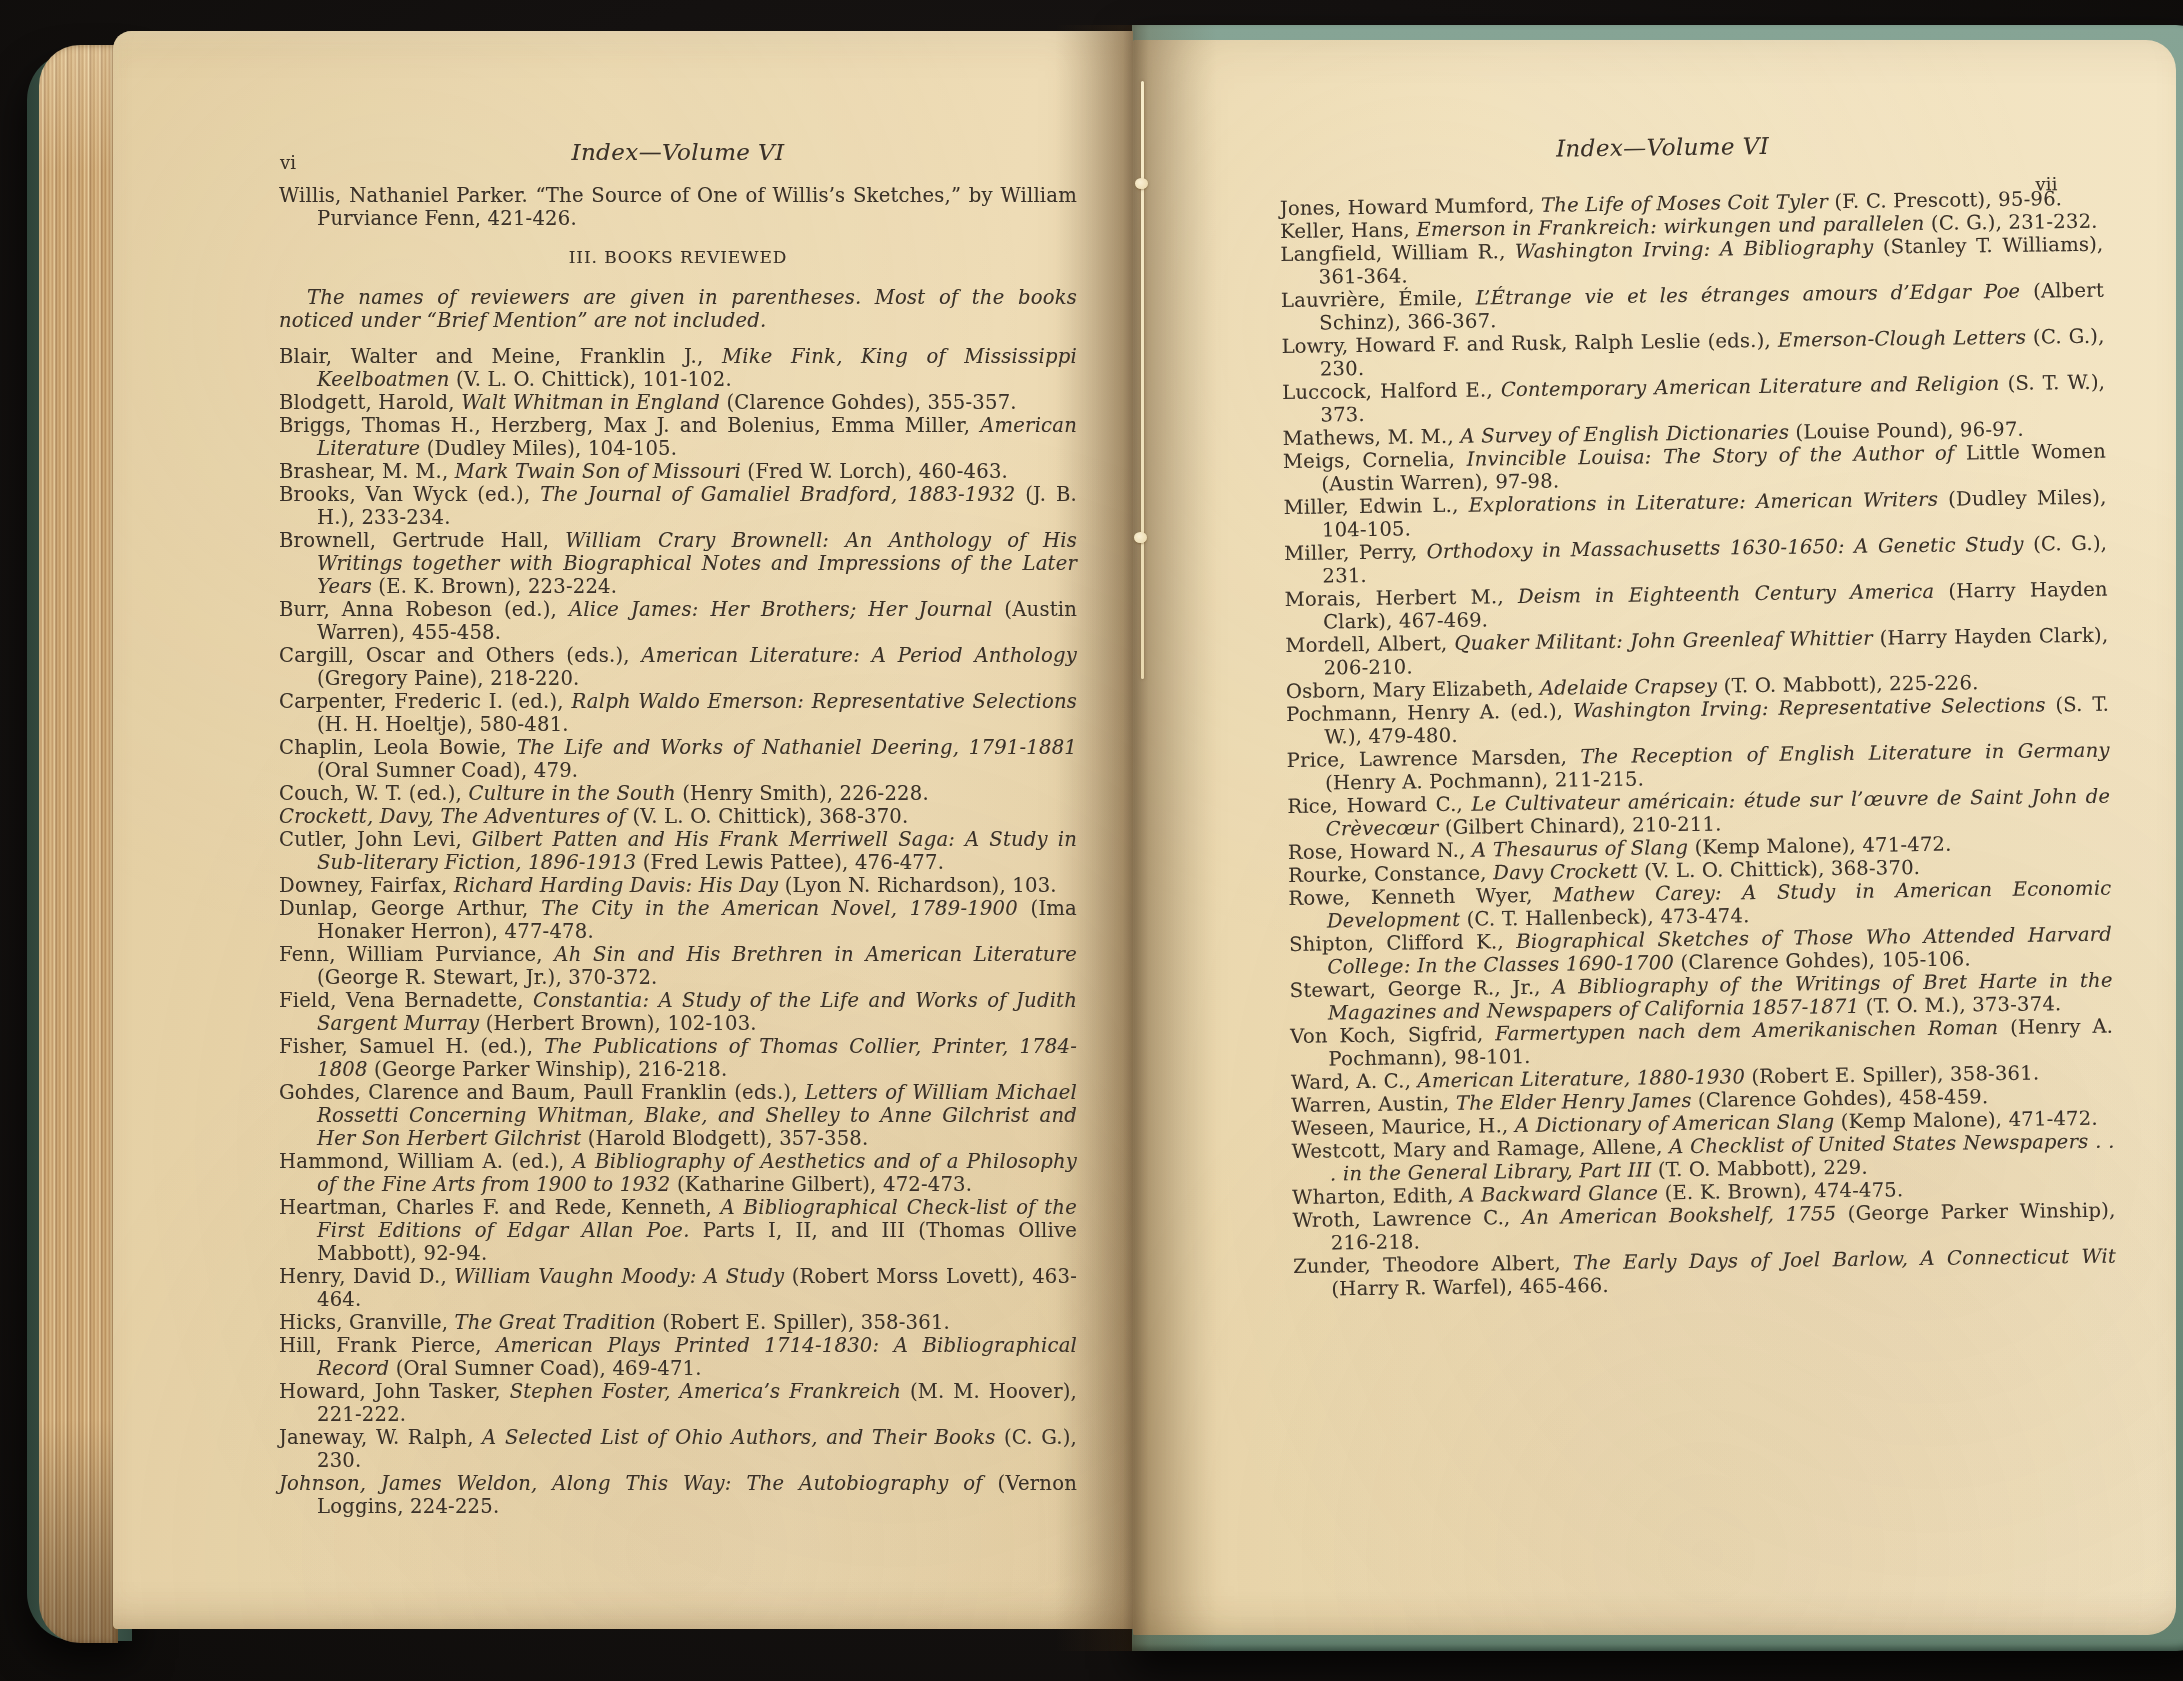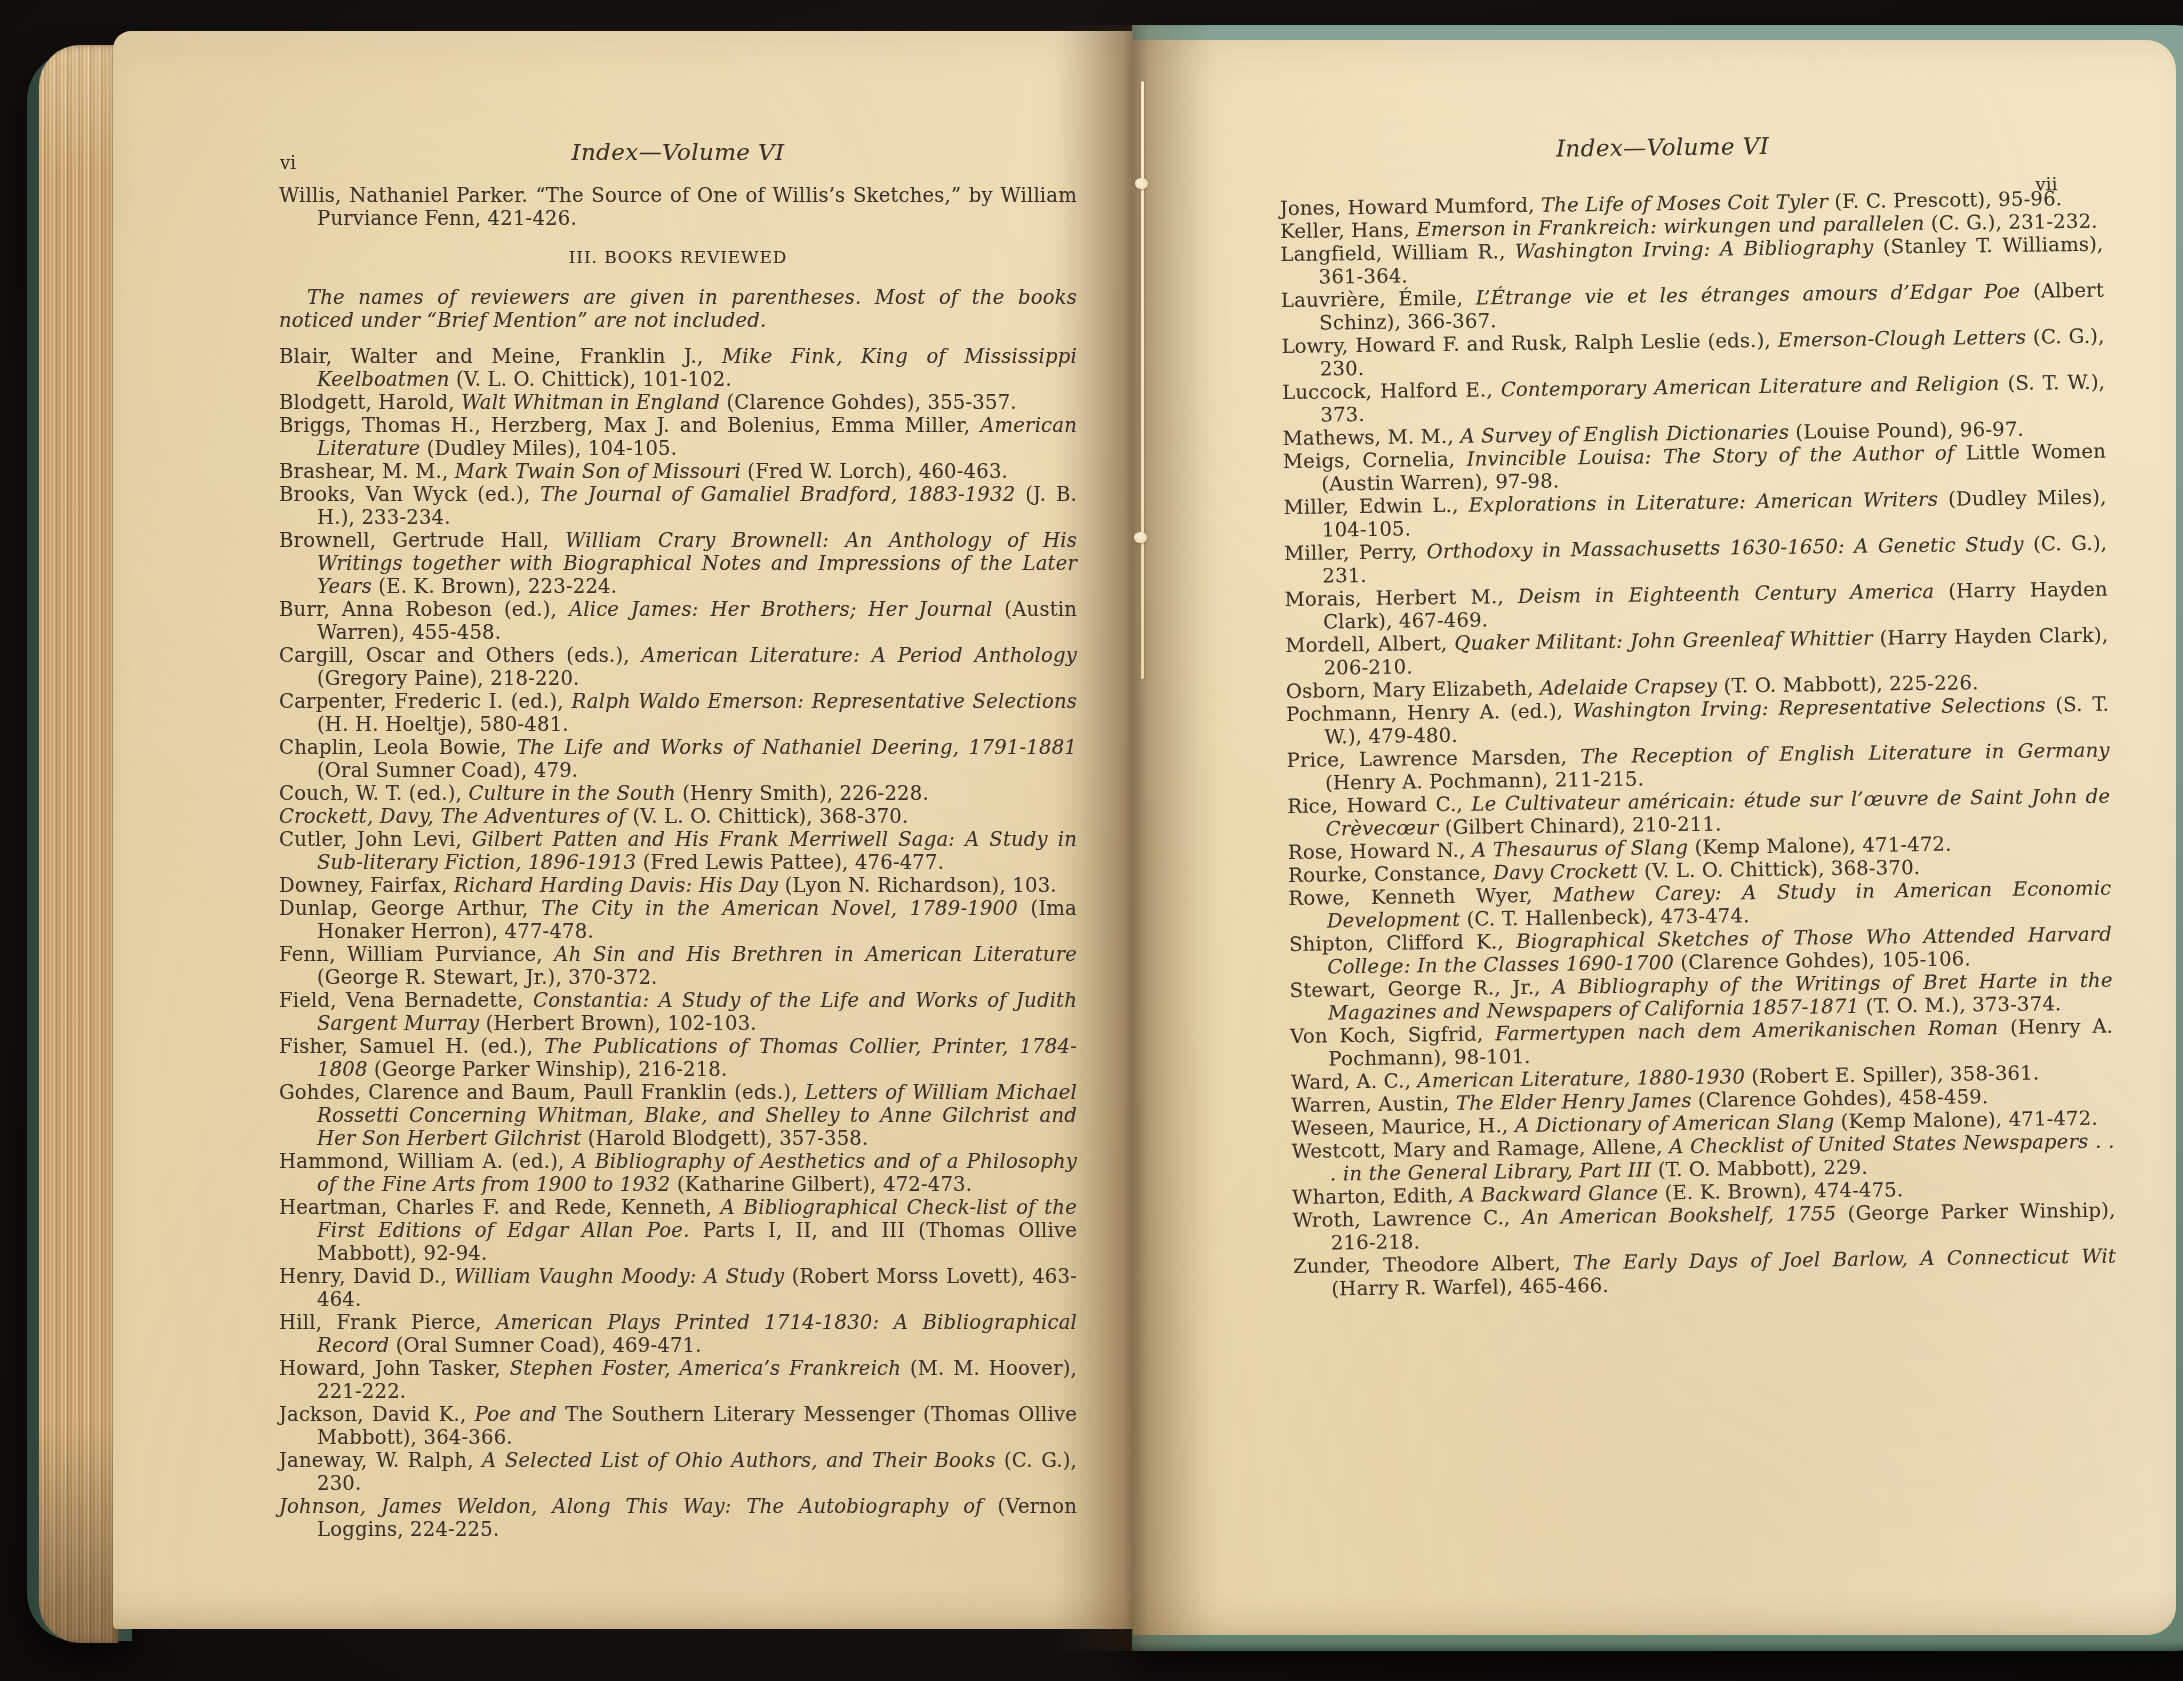--- a/index.html
+++ b/index.html
@@ -135,23 +135,23 @@
         <p class="entry" data-name="index-entry"><span>Cutler, John Levi, </span><span class="it">Gilbert Patten and His Frank Merriwell Saga: A Study in Sub-literary Fiction, 1896-1913</span><span> (Fred Lewis Pattee), 476-477.</span></p>
         <p class="entry" data-name="index-entry"><span>Downey, Fairfax, </span><span class="it">Richard Harding Davis: His Day</span><span> (Lyon N. Richardson), 103.</span></p>
         <p class="entry" data-name="index-entry"><span>Dunlap, George Arthur, </span><span class="it">The City in the American Novel, 1789-1900</span><span> (Ima Honaker Herron), 477-478.</span></p>
         <p class="entry" data-name="index-entry"><span>Fenn, William Purviance, </span><span class="it">Ah Sin and His Brethren in American Literature</span><span> (George R. Stewart, Jr.), 370-372.</span></p>
         <p class="entry" data-name="index-entry"><span>Field, Vena Bernadette, </span><span class="it">Constantia: A Study of the Life and Works of Judith Sargent Murray</span><span> (Herbert Brown), 102-103.</span></p>
         <p class="entry" data-name="index-entry"><span>Fisher, Samuel H. (ed.), </span><span class="it">The Publications of Thomas Collier, Printer, 1784-1808</span><span> (George Parker Winship), 216-218.</span></p>
         <p class="entry" data-name="index-entry"><span>Gohdes, Clarence and Baum, Paull Franklin (eds.), </span><span class="it">Letters of William Michael Rossetti Concerning Whitman, Blake, and Shelley to Anne Gilchrist and Her Son Herbert Gilchrist</span><span> (Harold Blodgett), 357-358.</span></p>
         <p class="entry" data-name="index-entry"><span>Hammond, William A. (ed.), </span><span class="it">A Bibliography of Aesthetics and of a Philosophy of the Fine Arts from 1900 to 1932</span><span> (Katharine Gilbert), 472-473.</span></p>
         <p class="entry" data-name="index-entry"><span>Heartman, Charles F. and Rede, Kenneth, </span><span class="it">A Bibliographical Check-list of the First Editions of Edgar Allan Poe.</span><span>  Parts I, II, and III (Thomas Ollive Mabbott), 92-94.</span></p>
         <p class="entry" data-name="index-entry"><span>Henry, David D., </span><span class="it">William Vaughn Moody: A Study</span><span> (Robert Morss Lovett), 463-464.</span></p>
+        <p class="entry" data-name="index-entry"><span>Hicks, Granville, </span><span class="it">The Great Tradition</span><span> (Robert E. Spiller), 358-361.</span></p>
         <p class="entry" data-name="index-entry"><span>Hill, Frank Pierce, </span><span class="it">American Plays Printed 1714-1830: A Bibliographical Record</span><span> (Oral Sumner Coad), 469-471.</span></p>
         <p class="entry" data-name="index-entry"><span>Howard, John Tasker, </span><span class="it">Stephen Foster, America’s Frankreich</span><span> (M. M. Hoover), 221-222.</span></p>
-        <p class="entry" data-name="index-entry"><span>Jackson, David K., </span><span class="it">Poe and</span><span> The Southern Literary Messenger (Thomas Ollive Mabbott), 364-366.</span></p>
         <p class="entry" data-name="index-entry"><span>Janeway, W. Ralph, </span><span class="it">A Selected List of Ohio Authors, and Their Books</span><span> (C. G.), 230.</span></p>
         <p class="entry" data-name="index-entry"><span class="it">Johnson, James Weldon, Along This Way: The Autobiography of</span><span> (Vernon Loggins, 224-225.</span></p>
       </div>
   </div>
 
   <div class="textblock text-right" data-name="page-right-text">
     <div class="head-row" data-name="page-right-header">
       <span class="running-head head-shift" data-name="running-head-right">Index—Volume VI</span>
       <span class="folio folio-right" data-name="page-number-right">vii</span>
     </div>

